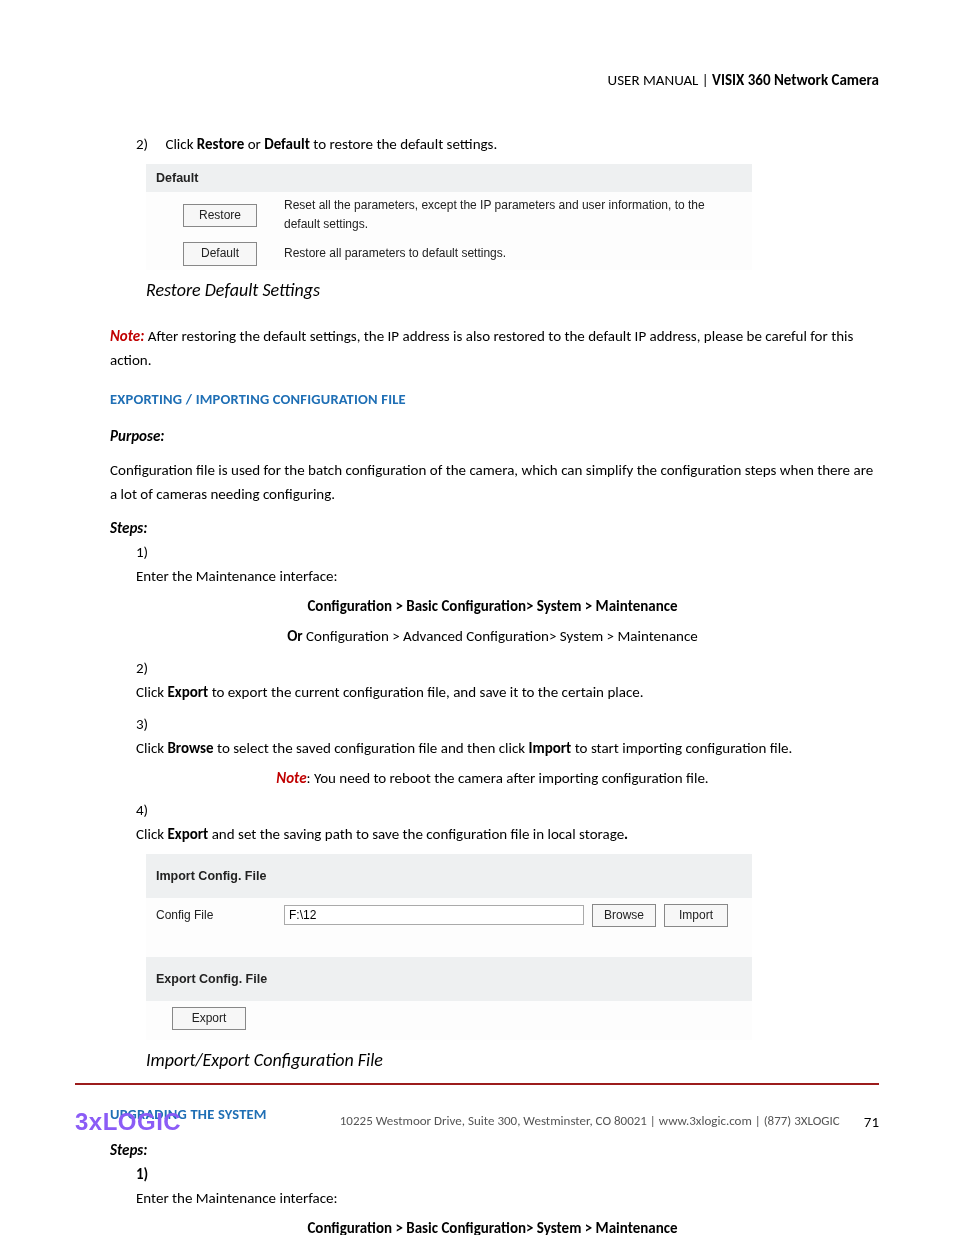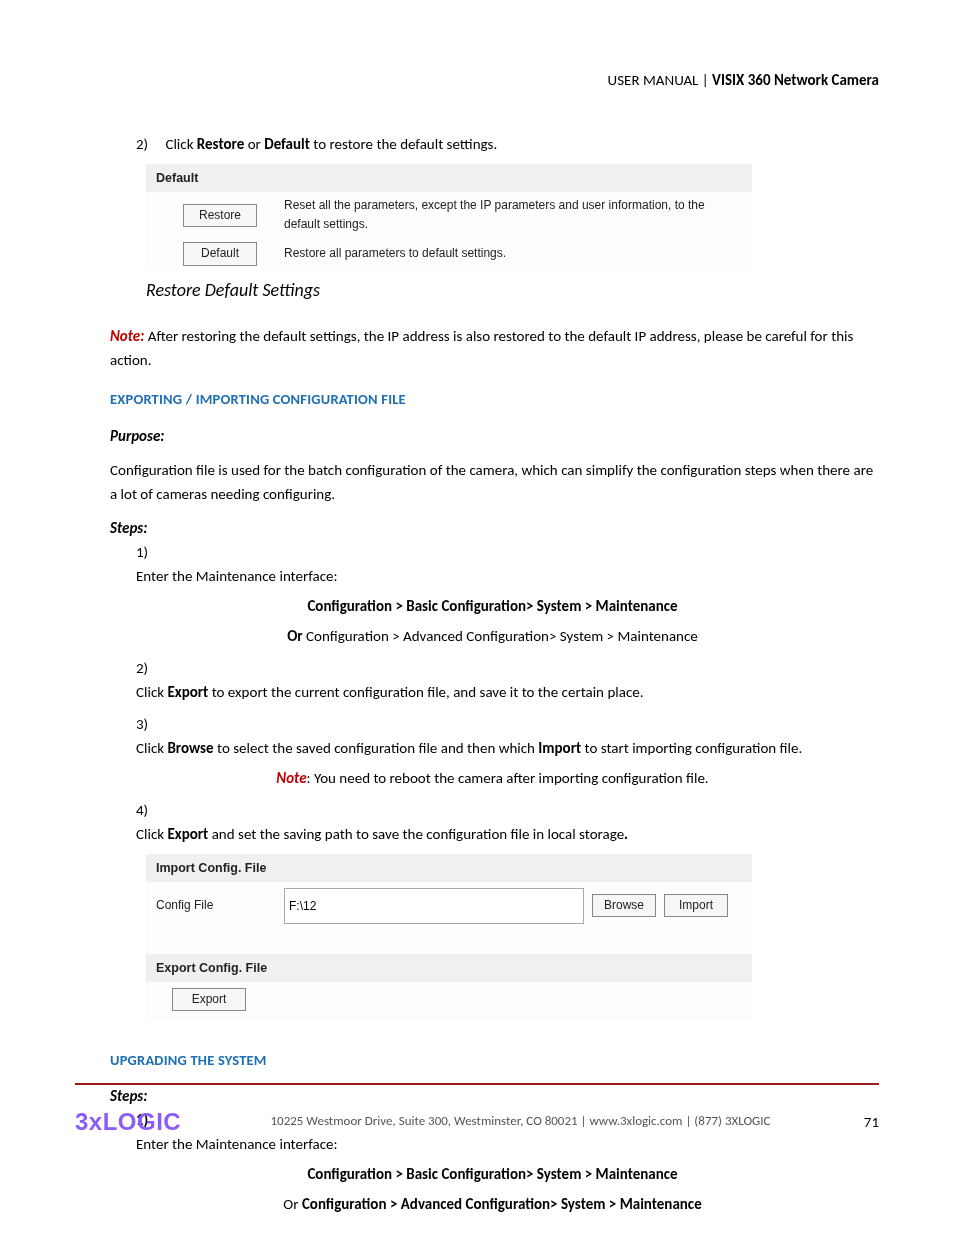--- a/index.html
+++ b/index.html
@@ -81,32 +81,32 @@
     background: #fdfdfd;
     margin: 8px 0 4px 36px;
     width: 606px;
     font-family: Tahoma, Arial, sans-serif;
     font-size: 12px;
     color: #222;
   }
   .panel2-header {
     background: #eef0f1;
     font-weight: bold;
-    padding: 4px 10px;
+    padding: 12px 10px;
     font-size: 12.5px;
   }
   .panel2-row {
     display: flex;
     align-items: center;
     padding: 6px 10px;
   }
   .panel2-label { width: 128px; font-size: 12px; }
   .panel2-input {
     border: 1px solid #aaa;
-    height: 36px;
+    height: 20px;
     width: 300px;
     padding: 0 4px;
     font-size: 12px;
     font-family: Tahoma, Arial, sans-serif;
   }
   .panel2-btn {
     border: 1px solid #888;
     background: #f7f7f7;
     padding: 1px 0;
     width: 64px;
@@ -153,21 +153,21 @@
   .logo {
     font-family: "Arial Black", Arial, sans-serif;
     font-weight: 900;
     font-size: 24px;
     letter-spacing: 0.5px;
     color: #8b5cf6;
   }
   .footer-text {
     font-size: 13px;
     color: #555;
-    text-align: center;
+    text-align: right;
     flex:1;
     margin-left: 20px;
   }
   .page-num {
     font-size: 15px;
     color: #000;
     margin-left: 24px;
   }
 </style>
 </head>
@@ -219,21 +219,21 @@
         <div class="sub"><span class="bold">Or </span><span>Configuration &gt; Advanced Configuration&gt; System &gt; Maintenance</span></div>
       </span>
     </div>
     <div class="li">
       <span class="num">2)</span>
       <span class="txt"><span>Click </span><span class="bold">Export</span><span> to export the current configuration file, and save it to the certain place.</span></span>
     </div>
     <div class="li">
       <span class="num">3)</span>
       <span class="txt">
-        <span>Click </span><span class="bold">Browse</span><span> to select the saved configuration file and then which </span><span class="bold">Import</span><span> to start importing configuration file.</span>
+        <span>Click </span><span class="bold">Browse</span><span> to select the saved configuration file and then click </span><span class="bold">Import</span><span> to start importing configuration file.</span>
         <div class="sub"><span class="note-red2">Note</span><span>: You need to reboot the camera after importing configuration file.</span></div>
       </span>
     </div>
     <div class="li">
       <span class="num">4)</span>
       <span class="txt"><span>Click </span><span class="bold">Export</span><span> and set the saving path to save the configuration file in local storage</span><span class="bold">.</span></span>
     </div>
   </div>
 
   <div class="panel2">
@@ -242,20 +242,21 @@
       <div class="panel2-label">Config File</div>
       <input class="panel2-input" value="F:\12" style="">
       <div class="panel2-btn">Browse</div>
       <div class="panel2-btn">Import</div>
     </div>
     <div class="panel2-header panel2-section2">Export Config. File</div>
     <div class="panel2-export-row">
       <div class="panel2-export-btn">Export</div>
     </div>
   </div>
+  <div class="caption">Import/Export Configuration File</div>
 
   <div class="section-heading" style="margin-top:28px;">UPGRADING THE SYSTEM</div>
   <div class="bold-italic">Steps:</div>
 
   <div class="ol">
     <div class="li">
       <span class="num bold">1)</span>
       <span class="txt">
         <span>Enter the Maintenance interface:</span>
         <div class="sub bold">Configuration &gt; Basic Configuration&gt; System &gt; Maintenance</div>

